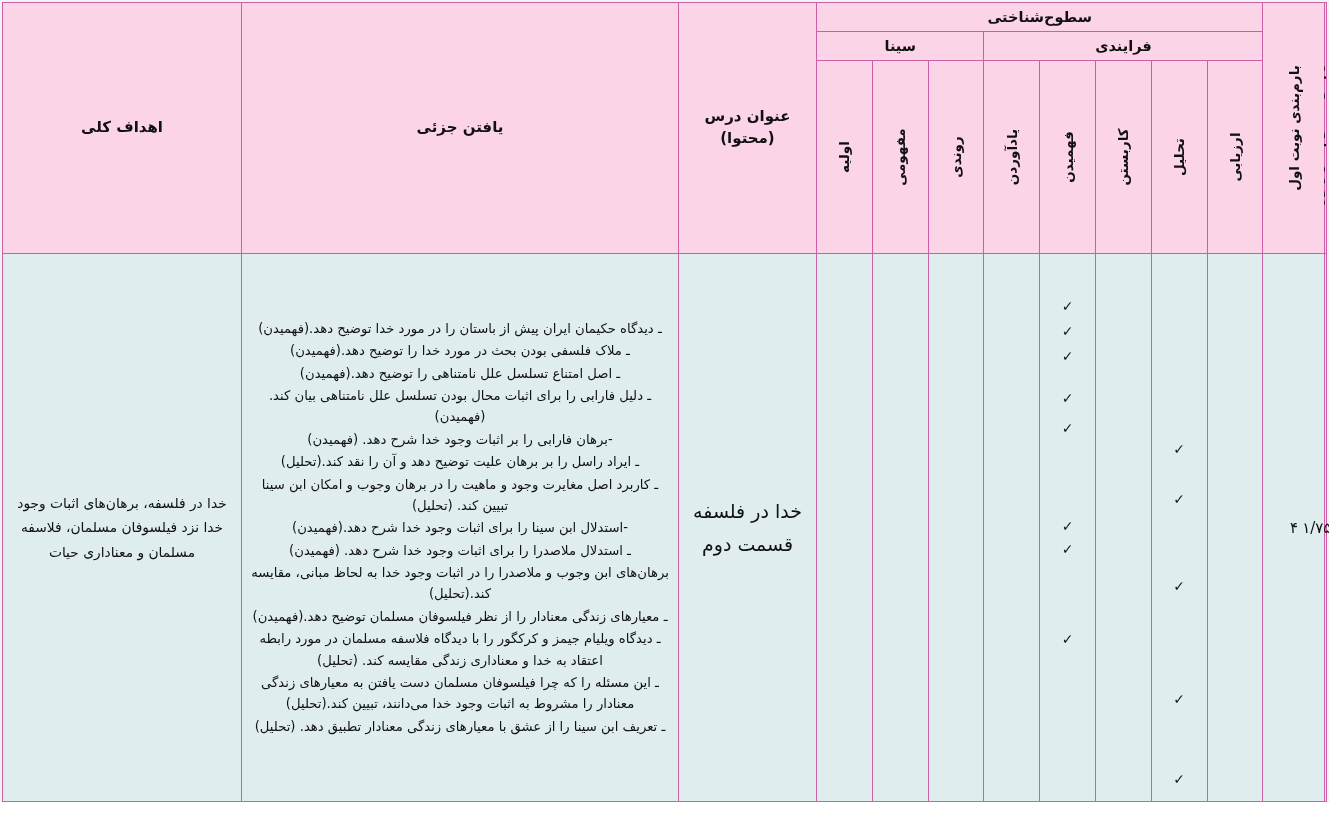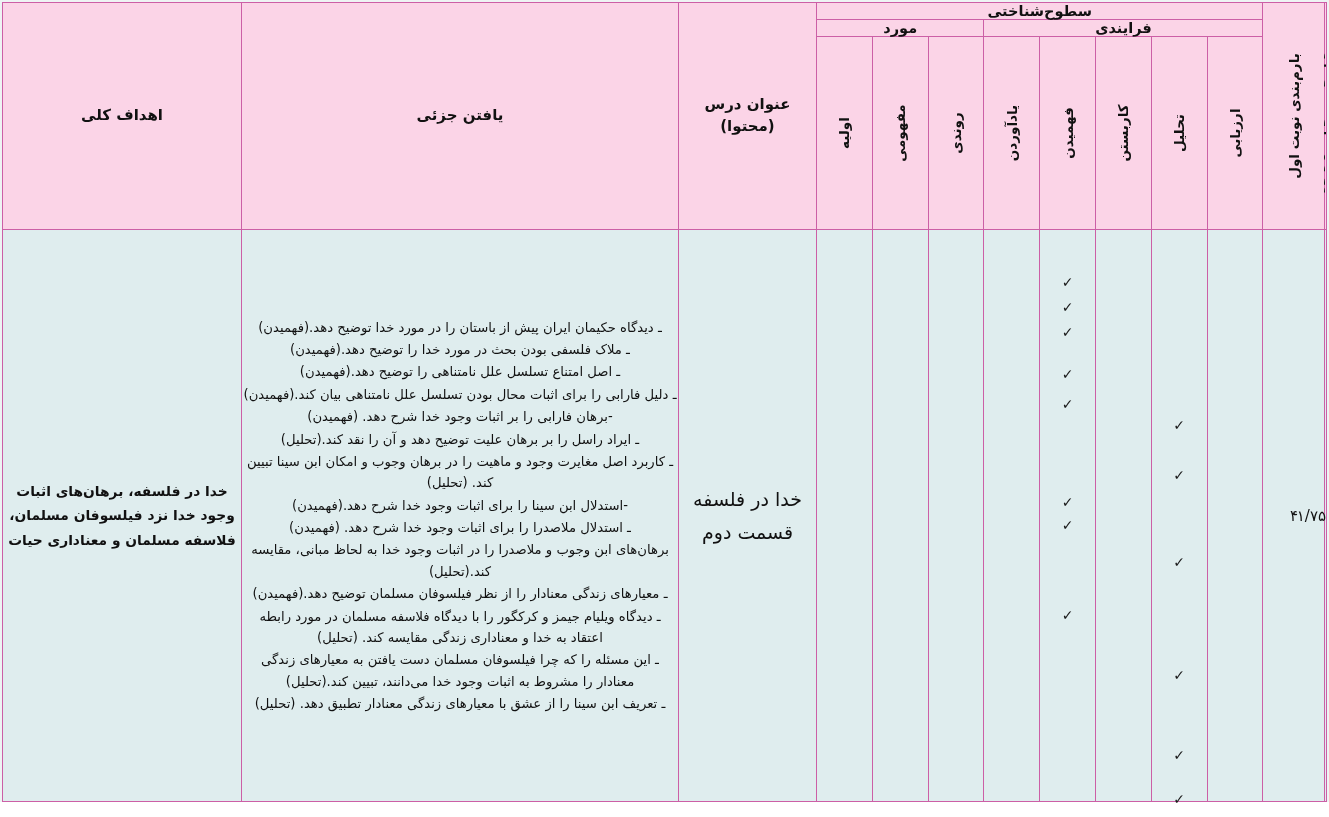--- a/index.html
+++ b/index.html
@@ -29,21 +29,21 @@
     position: absolute;
     top: 2px; left: 2px;
     width: 1325px;
     height: 800px;
     border-collapse: collapse;
     table-layout: fixed;
     direction: rtl;
   }
   table.sheet td, table.sheet th {
     border: 1.6px solid #cc5fa6;
-    padding: 0;
+    padding: 6px;
     vertical-align: middle;
     text-align: center;
   }
   thead th {
     background: #fbd4e7;
     color: #111111;
     font-weight: bold;
   }
   tbody td {
     background: #dfedee;
@@ -84,21 +84,21 @@
     line-height: 1.62;
     padding: 10px 12px 8px 12px;
     vertical-align: top;
   }
   .goals-list { list-style: none; margin: 1px; padding: 0; }
   .goals-list li { margin: 0 0 1px 0; }
   .general-cell {
     font-size: 13.8px;
     line-height: 1.75;
     padding: 8px 16px;
-    font-weight: 700;
+    font-weight: 400;
   }
   .lesson-cell {
     font-size: 19px;
     font-weight: normal;
     line-height: 1.7;
     padding: 6px 4px;
   }
   .score-cell {
     font-size: 15px;
     font-weight: 500;
@@ -148,21 +148,21 @@
         <th class="hdr-main" rowspan="3" style="width:239px">
           <span>اهداف کلی</span>
         </th>
       </tr>
 
       <tr>
         <th class="hdr-group" colspan="5">
           <span>فرایندی</span>
         </th>
         <th class="hdr-group" colspan="3">
-          <span>مورد</span>
+          <span>سینا</span>
         </th>
       </tr>
 
       <tr>
         <th class="vert" style="width:42px">
           <span>ارزیابی</span>
         </th>
         <th class="vert" style="width:41px">
           <span>تحلیل</span>
         </th>

